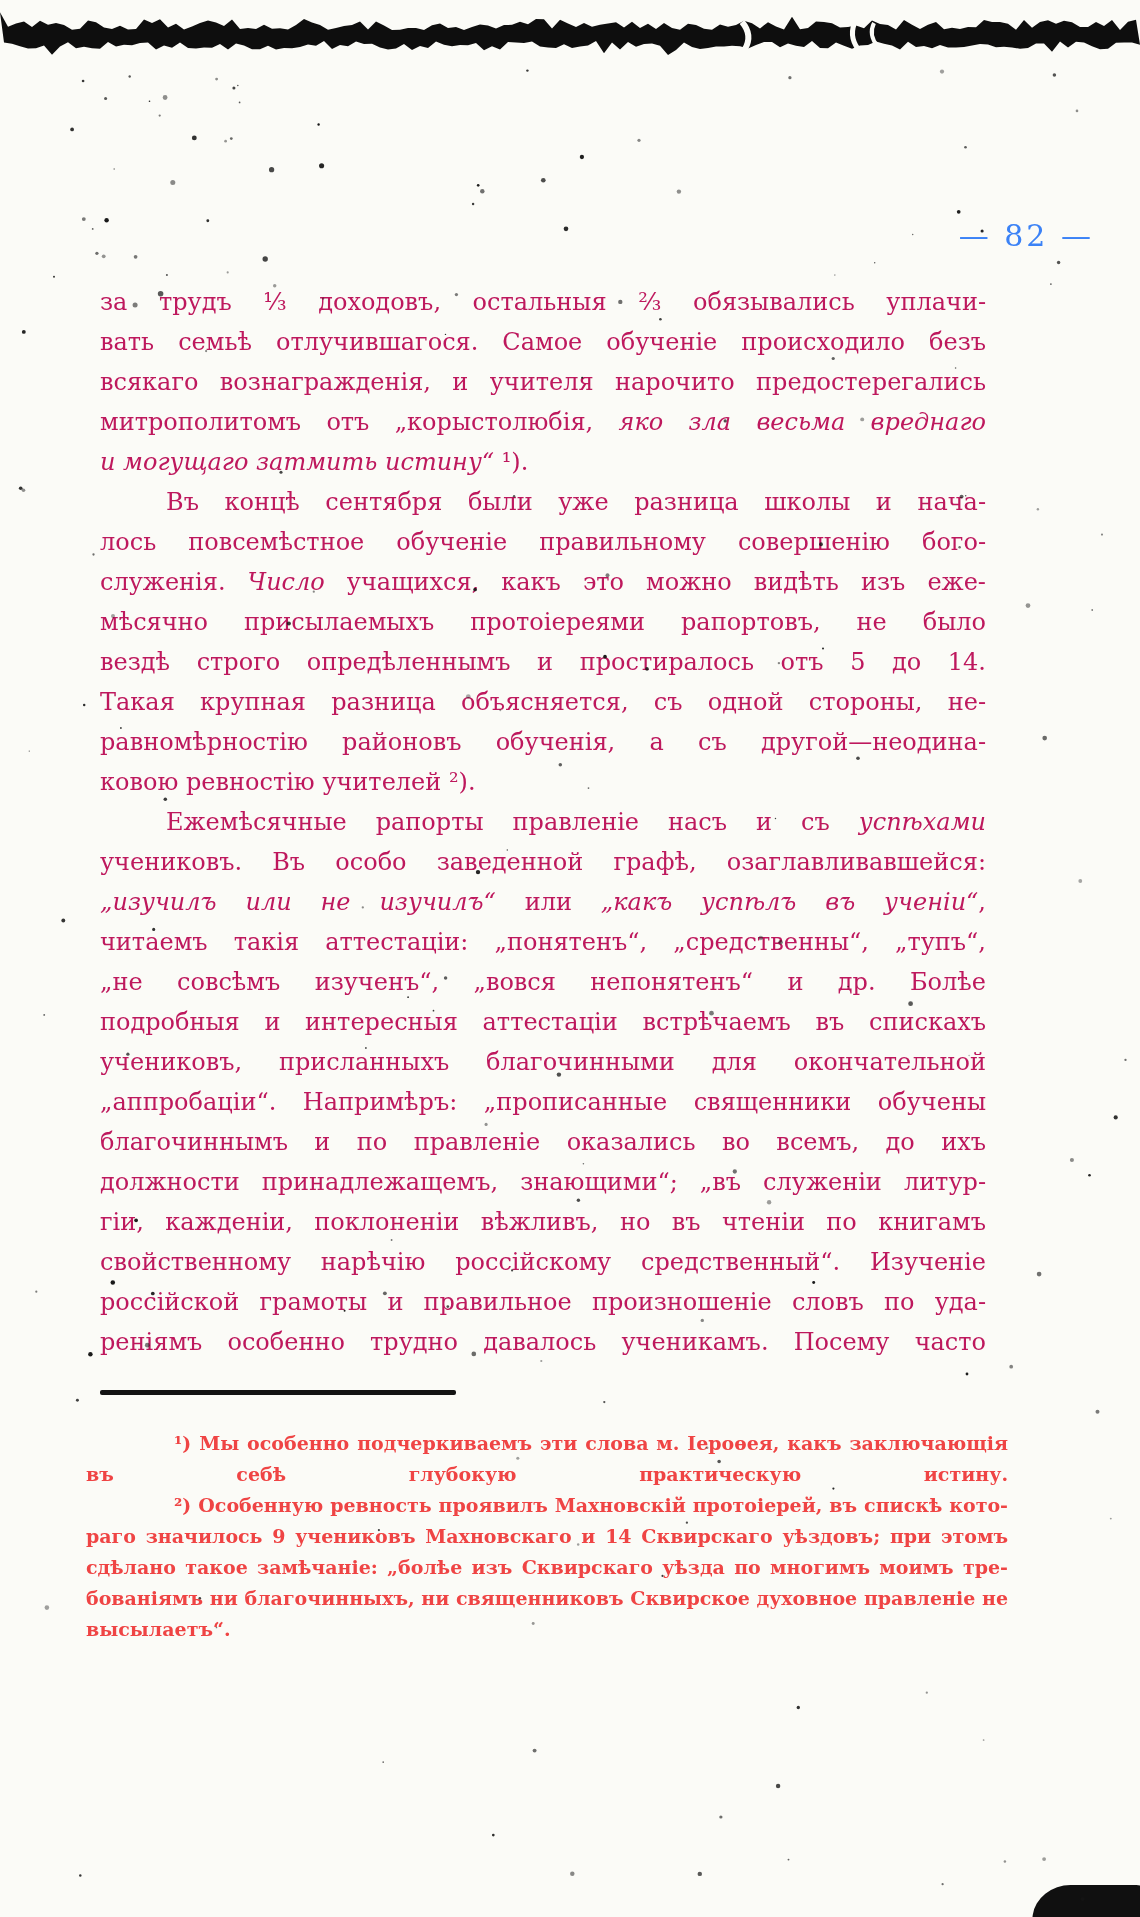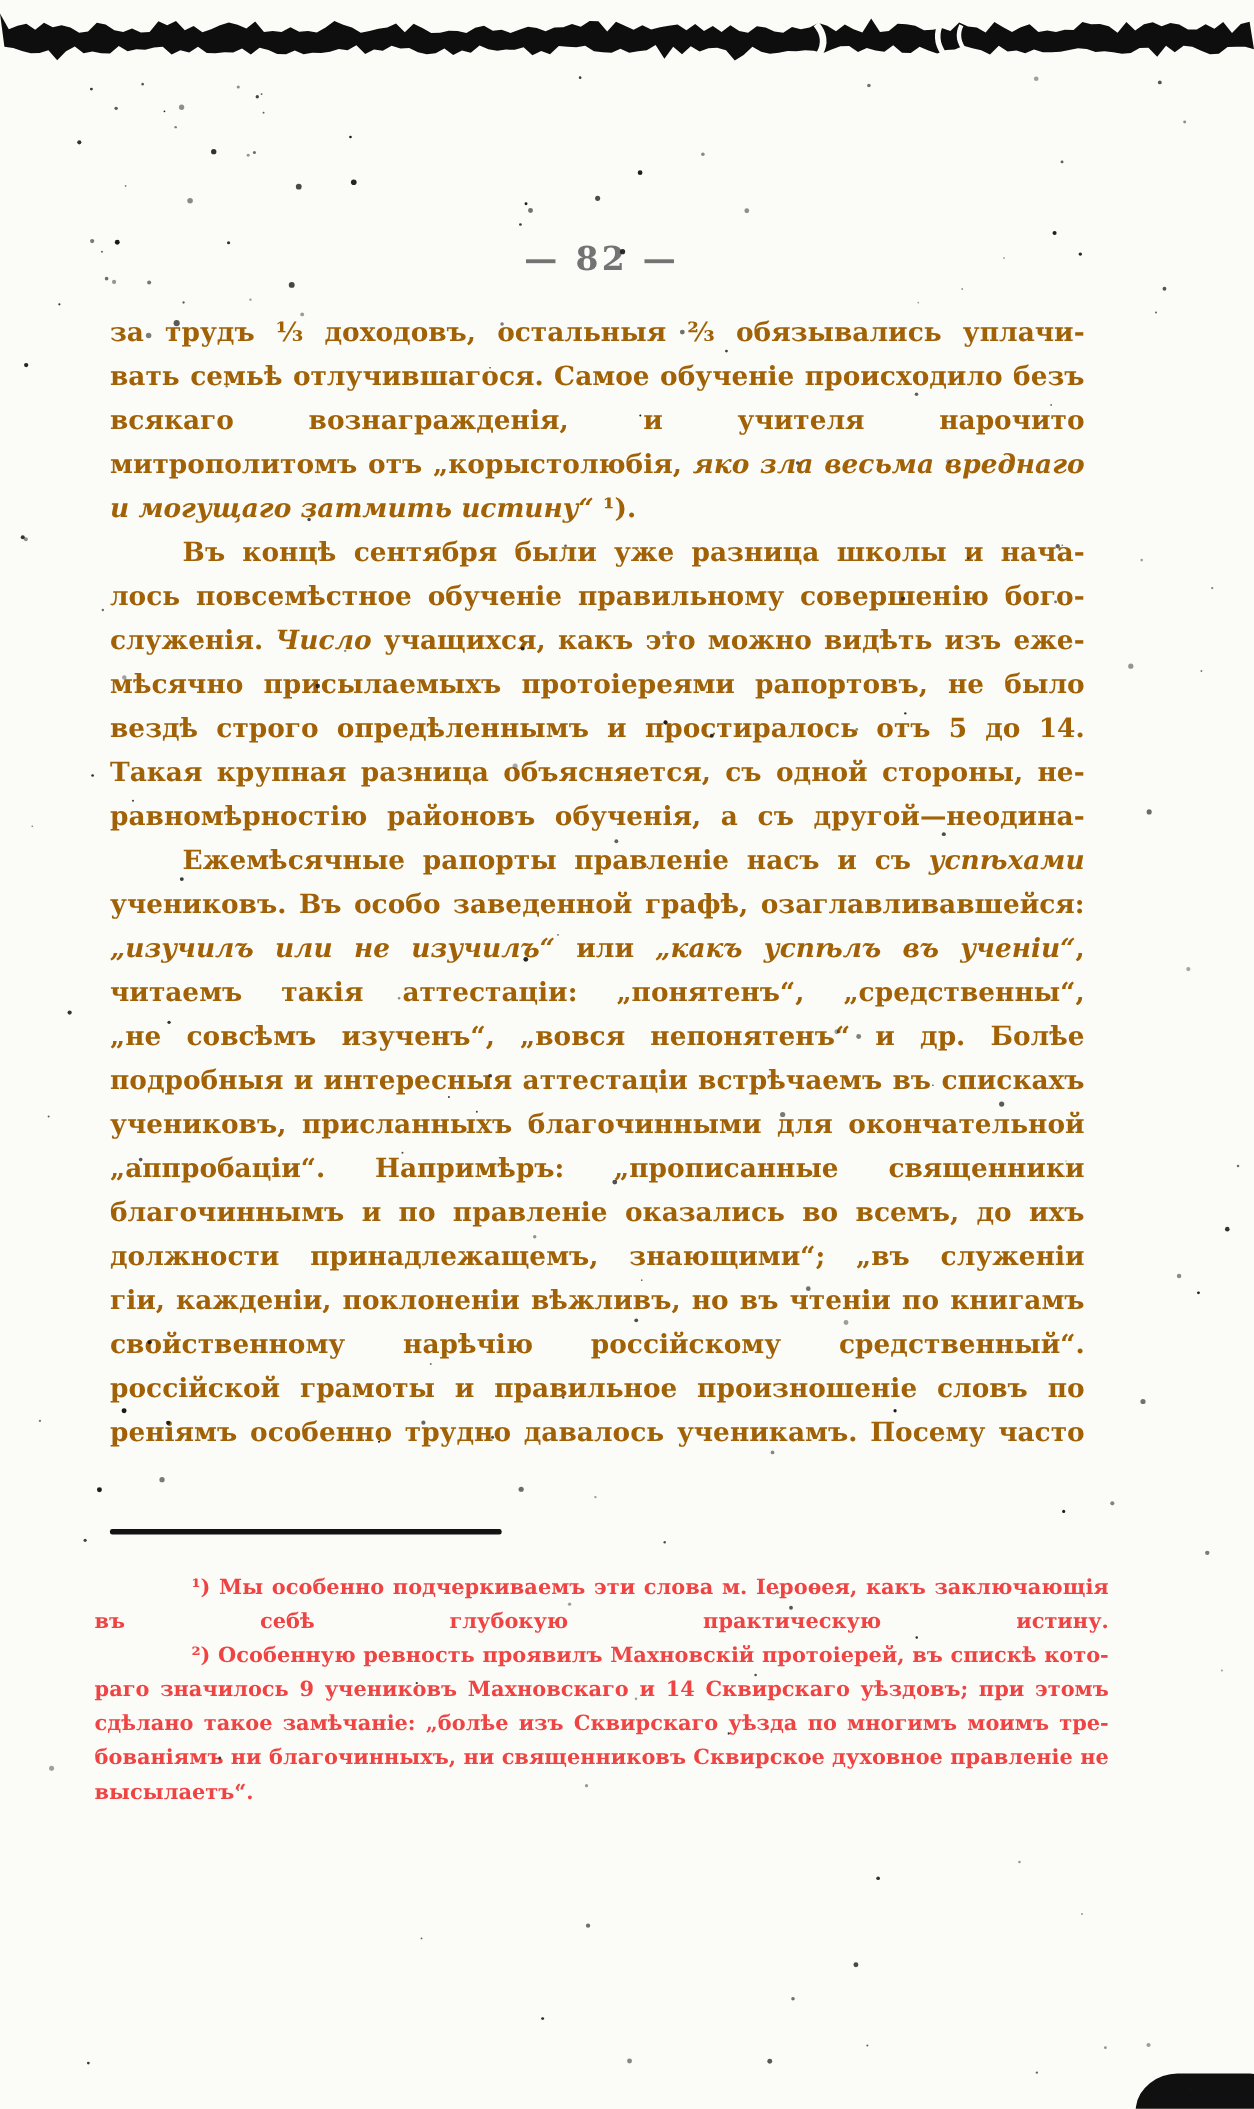--- a/index.html
+++ b/index.html
@@ -1,24 +1,24 @@
 <!DOCTYPE html>
 <html><head>
 <meta charset="utf-8">
 <style>
   html,body{margin:0;padding:0}
   body{width:1140px;height:1917px;background:#fbfbf7;overflow:hidden;
        font-family:"DejaVu Serif", serif;}
   .page{position:relative;width:1140px;height:1917px;background:#fbfbf7}
 
-  .page-number{position:absolute;top:218px;left:0;width:1094px;text-align:center;
-    font-size:30px;font-weight:bold;color:#737373;letter-spacing:3px}
-
-  .main-text{position:absolute;top:282px;left:100px;width:886px;color:#a16207;
-    font-size:24px;font-weight:bold}
+  .page-number{position:absolute;top:218px;left:0;width:1094px;text-align:right;
+    font-size:30px;font-weight:normal;color:#3b82f6;letter-spacing:3px}
+
+  .main-text{position:absolute;top:282px;left:100px;width:886px;color:#be185d;
+    font-size:24px;font-weight:normal}
   .main-text .line{height:40px;line-height:40px;text-align:justify;
     text-align-last:justify;overflow:hidden;white-space:normal}
   .line.njust{text-align-last:left}
   .main-text .line.ind{text-indent:66px}
   .it{font-style:italic}
 
   .footnote-rule{position:absolute;top:1390px;left:100px;width:356px;height:5px;
     background:#131313;border-radius:2px}
 
   .footnotes{position:absolute;top:1428px;left:86px;width:922px;color:#ef4444;
@@ -56,20 +56,21 @@
         <div class="line njust"><span class="it">и могущаго затмить истину“</span><span> ¹).</span></div>
       </div>
       <div>
         <div class="line ind"><span>Въ концѣ сентября были уже разница школы и нача-</span></div>
         <div class="line"><span>лось повсемѣстное обученіе правильному совершенію бого-</span></div>
         <div class="line"><span>служенія. </span><span class="it">Число</span><span> учащихся, какъ это можно видѣть изъ еже-</span></div>
         <div class="line"><span>мѣсячно присылаемыхъ протоіереями рапортовъ, не было</span></div>
         <div class="line"><span>вездѣ строго опредѣленнымъ и простиралось отъ 5 до 14.</span></div>
         <div class="line"><span>Такая крупная разница объясняется, съ одной стороны, не-</span></div>
         <div class="line"><span>равномѣрностію районовъ обученія, а съ другой—неодина-</span></div>
+        <div class="line njust"><span>ковою ревностію учителей ²).</span></div>
       </div>
       <div>
         <div class="line ind"><span>Ежемѣсячные рапорты правленіе насъ и съ </span><span class="it">успѣхами</span></div>
         <div class="line"><span>учениковъ. Въ особо заведенной графѣ, озаглавливавшейся:</span></div>
         <div class="line"><span class="it">„изучилъ или не изучилъ“</span><span> или </span><span class="it">„какъ успѣлъ въ ученіи“</span><span>,</span></div>
         <div class="line"><span>читаемъ такія аттестаціи: „понятенъ“, „средственны“, „тупъ“,</span></div>
         <div class="line"><span>„не совсѣмъ изученъ“, „вовся непонятенъ“ и др. Болѣе</span></div>
         <div class="line"><span>подробныя и интересныя аттестаціи встрѣчаемъ въ спискахъ</span></div>
         <div class="line"><span>учениковъ, присланныхъ благочинными для окончательной</span></div>
         <div class="line"><span>„аппробаціи“. Напримѣръ: „прописанные священники обучены</span></div>

